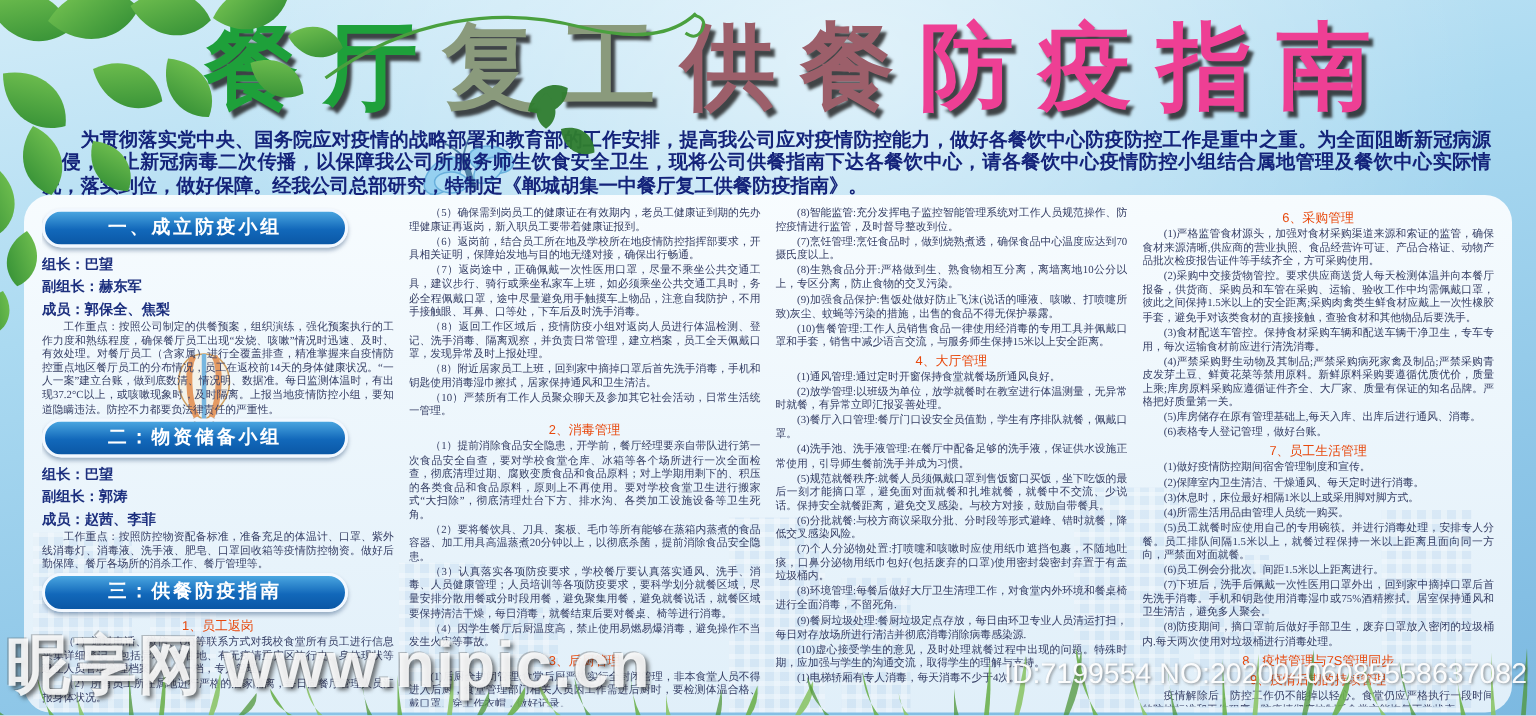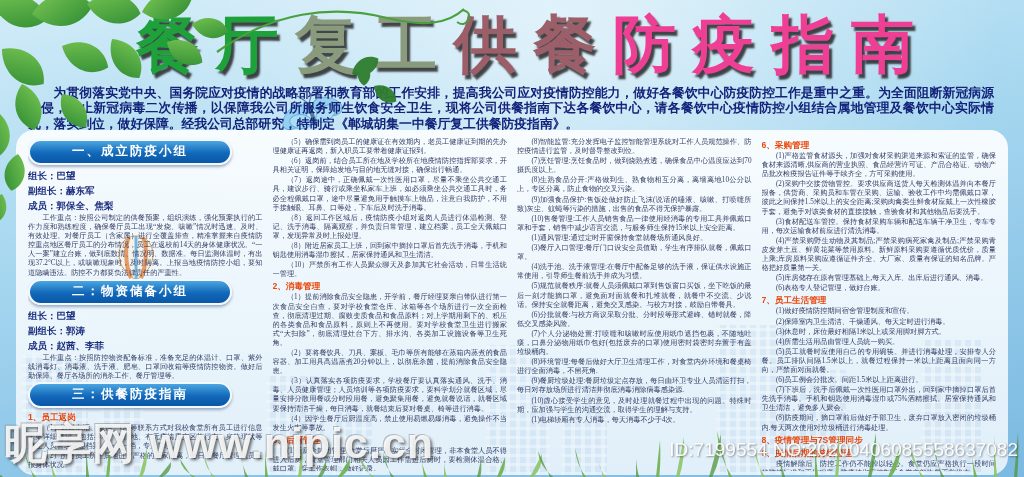--- a/index.html
+++ b/index.html
@@ -27,24 +27,24 @@
     background-color:rgba(176,206,233,.55);
     background-image:repeating-linear-gradient(0deg,rgba(255,255,255,.55) 0 3px,transparent 3px 9px),
                      repeating-linear-gradient(90deg,rgba(255,255,255,.55) 0 4px,transparent 4px 10px);}
   .balloon{position:absolute;z-index:1;opacity:.8;}
   .cols{position:absolute;inset:8px 12px 4px;display:flex;gap:10px;z-index:2;}
   .col{flex:1 1 0;min-width:0;overflow:hidden;}
   .pill{width:200px;margin:1px 0 4px;padding:2px 0 3px;text-align:center;
     background:linear-gradient(180deg,#4aa6e0 0%,#1268ba 55%,#0a57a5 100%);
     border:2px solid #f2f8ff;border-radius:15px;box-shadow:0 2px 3px rgba(0,40,90,.35);
     color:#fff;font-weight:700;font-size:12.5px;letter-spacing:2px;}
-  .line{font-size:9.5px;line-height:15px;font-weight:700;color:#1c2f7e;font-family:Liberation Mono, monospace;}
+  .line{font-size:9.5px;line-height:15px;font-weight:700;color:#1c2f7e;}
   .para{font-size:7.2px;line-height:9.1px;color:#343d63;text-indent:2em;
     text-align:justify;margin:0 0 1px;font-family:Liberation Serif, serif;}
-  .sub{font-size:8.6px;line-height:11px;font-weight:700;color:#e8480c;margin:2px 0 1px;}
+  .sub{font-size:8.6px;line-height:11px;font-weight:400;color:#e8480c;margin:2px 0 1px;text-align:center;}
   
   .leaves{position:absolute;left:-8px;top:-6px;z-index:5;pointer-events:none;}
   .butterfly{position:absolute;left:276px;top:82px;z-index:2;opacity:.85;pointer-events:none;}
   .grass{position:absolute;left:0;bottom:0;z-index:5;pointer-events:none;}
   
   .wm-site{position:absolute;left:4px;bottom:4px;z-index:6;
     font-size:43px;font-weight:800;letter-spacing:1px;color:rgba(255,255,255,.88);
     text-shadow:2px 2px 3px rgba(40,40,40,.65),-1px -1px 0 rgba(90,90,90,.35);}
   .wm-id{position:absolute;right:6px;bottom:16px;z-index:6;font-size:19px;
     color:rgba(255,255,255,.95);text-shadow:1px 1px 2px rgba(60,60,60,.55);}
@@ -165,21 +165,23 @@
           <div class="para">（4）因学生餐厅后厨温度高，禁止使用易燃易爆消毒，避免操作不当发生火灾等事故。</div>
           <div class="sub">3、后厨管理</div>
           <div class="para">(1)后厨全封闭管理:食堂后厨严格实行全封闭管理，非本食堂人员不得进入后厨，食堂管理部门相关人员因工作需进后厨时，要检测体温合格、戴口罩、穿工作衣帽，做好记录。</div>
         </div>
         <div class="col">
           <div class="para">(8)智能监管:充分发挥电子监控智能管理系统对工作人员规范操作、防控疫情进行监管，及时督导整改到位。</div>
           <div class="para">(7)烹饪管理:烹饪食品时，做到烧熟煮透，确保食品中心温度应达到70摄氏度以上。</div>
           <div class="para">(8)生熟食品分开:严格做到生、熟食物相互分离，离墙离地10公分以上，专区分离，防止食物的交叉污染。</div>
           <div class="para">(9)加强食品保护:售饭处做好防止飞沫(说话的唾液、咳嗽、打喷嚏所致)灰尘、蚊蝇等污染的措施，出售的食品不得无保护暴露。</div>
           <div class="para">(10)售餐管理:工作人员销售食品一律使用经消毒的专用工具并佩戴口罩和手套，销售中减少语言交流，与服务师生保持15米以上安全距离。</div>
+          <div class="sub">4、大厅管理</div>
           <div class="para">(1)通风管理:通过定时开窗保持食堂就餐场所通风良好。</div>
+          <div class="para">(2)放学管理:以班级为单位，放学就餐时在教室进行体温测量，无异常时就餐，有异常立即汇报妥善处理。</div>
           <div class="para">(3)餐厅入口管理:餐厅门口设安全员值勤，学生有序排队就餐，佩戴口罩。</div>
           <div class="para">(4)洗手池、洗手液管理:在餐厅中配备足够的洗手液，保证供水设施正常使用，引导师生餐前洗手并成为习惯。</div>
           <div class="para">(5)规范就餐秩序:就餐人员须佩戴口罩到售饭窗口买饭，坐下吃饭的最后一刻才能摘口罩，避免面对面就餐和扎堆就餐，就餐中不交流、少说话。保持安全就餐距离，避免交叉感染。与校方对接，鼓励自带餐具。</div>
           <div class="para">(6)分批就餐:与校方商议采取分批、分时段等形式避峰、错时就餐，降低交叉感染风险。</div>
           <div class="para">(7)个人分泌物处置:打喷嚏和咳嗽时应使用纸巾遮挡包裹，不随地吐痰，口鼻分泌物用纸巾包好(包括废弃的口罩)使用密封袋密封弃置于有盖垃圾桶内。</div>
           <div class="para">(8)环境管理:每餐后做好大厅卫生清理工作，对食堂内外环境和餐桌椅进行全面消毒，不留死角.</div>
           <div class="para">(9)餐厨垃圾处理:餐厨垃圾定点存放，每日由环卫专业人员清运打扫，每日对存放场所进行清洁并彻底消毒消除病毒感染源.</div>
           <div class="para">(10)虚心接受学生的意见，及时处理就餐过程中出现的问题。特殊时期，应加强与学生的沟通交流，取得学生的理解与支持。</div>
           <div class="para">(1)电梯轿厢有专人消毒，每天消毒不少于4次。</div>
         </div>

